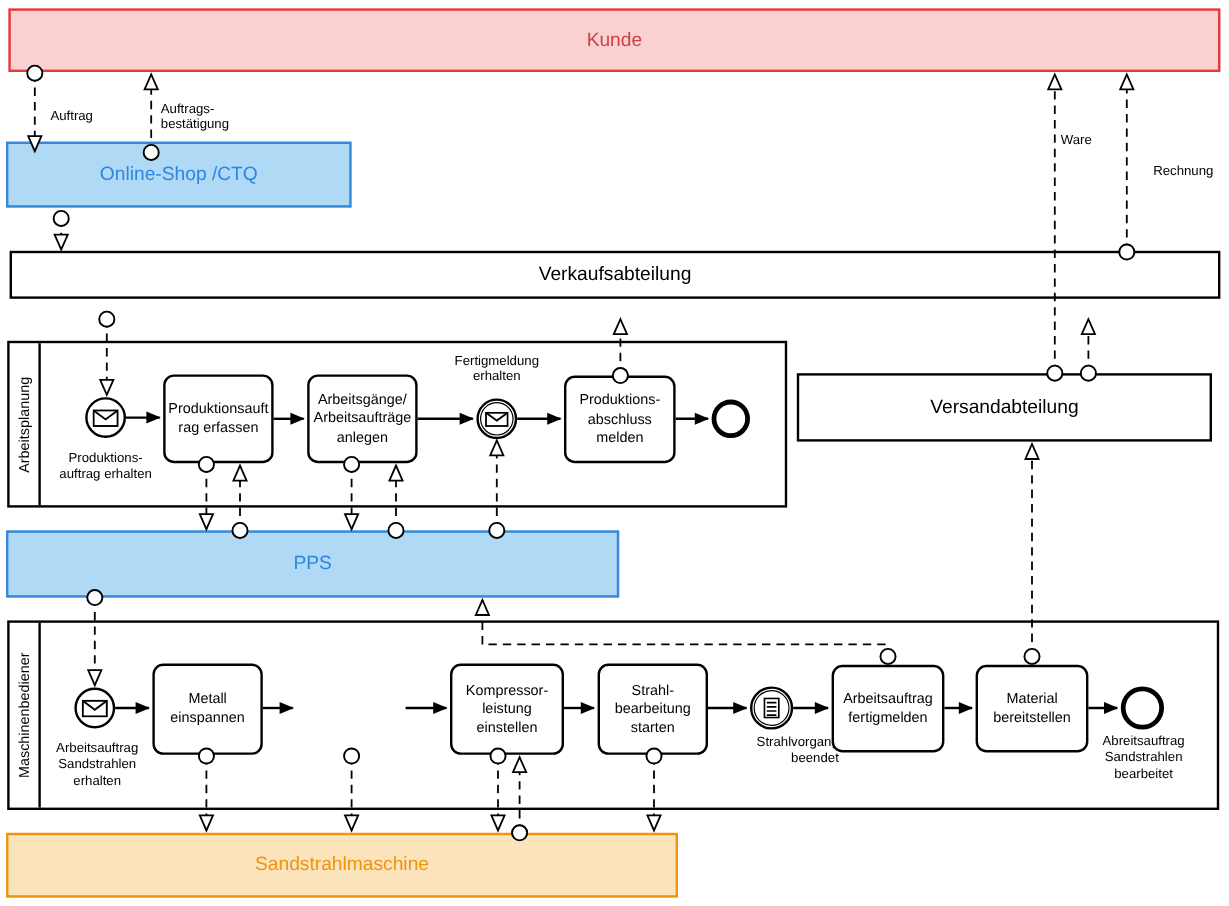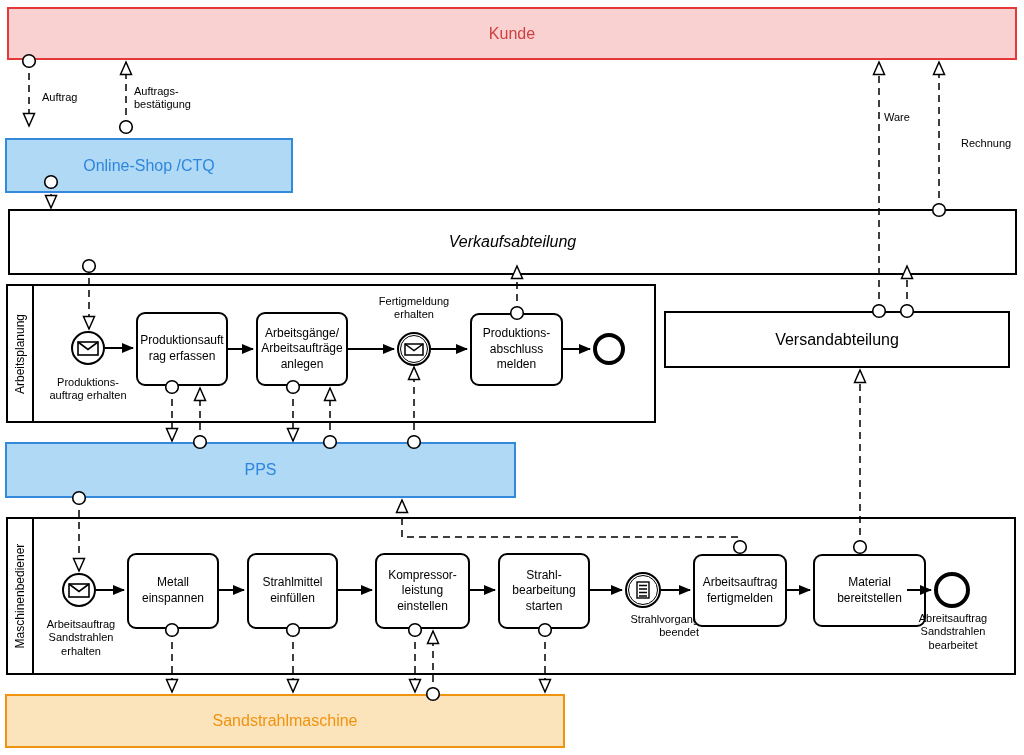--- a/index.html
+++ b/index.html
@@ -33,24 +33,24 @@
   .sf{fill:none;stroke:var(--line);stroke-width:2;}
 </style>
 </head>
 <body>
 
 <div id="canvas">
 
   <div class="abs pool red" style="left:7px;top:7px;width:1010px;height:53px;">
       <span class="pre">Kunde</span>
     </div>
-  <div class="abs pool blue" style="left:5px;top:138px;width:288px;height:55px;">
+  <div class="abs pool blue" style="left:5px;top:118px;width:288px;height:55px;">
       <span class="pre">Online-Shop /CTQ</span>
     </div>
-  <div class="abs pool plain" style="left:8px;top:209px;width:1009px;height:66px;font-style:italic;">
+  <div class="abs pool plain" style="left:8px;top:209px;width:1009px;height:40px;">
       <span class="pre">Verkaufsabteilung</span>
     </div>
   <div class="abs pool plain" style="left:664px;top:311px;width:346px;height:57px;">
       <span class="pre">Versandabteilung</span>
     </div>
   <div class="abs pool blue" style="left:5px;top:442px;width:511px;height:56px;">
       <span class="pre">PPS</span>
     </div>
   <div class="abs pool orange" style="left:5px;top:694px;width:560px;height:54px;">
       <span class="pre">Sandstrahlmaschine</span>
@@ -112,24 +112,20 @@
       </svg>
   </div>
   <div class="abs lbl pre" style="left:31px;top:618px;width:100px;">Arbeitsauftrag
 Sandstrahlen
 erhalten</div>
 
   <div class="abs task" style="left:127px;top:553px;width:92px;height:76px;">
       <span class="pre">Metall
 einspannen</span>
     </div>
-  <div class="abs task" style="left:247px;top:553px;width:91px;height:76px;">
-      <span class="pre">Strahlmittel
-einfüllen</span>
-    </div>
   <div class="abs task" style="left:375px;top:553px;width:95px;height:76px;">
       <span class="pre">Kompressor-
 leistung
 einstellen</span>
     </div>
   <div class="abs task" style="left:498px;top:553px;width:92px;height:76px;align-items:center;">
       <span class="pre">Strahl-
 bearbeitung
 starten</span>
     </div>
@@ -142,21 +138,21 @@
         </svg>
     </div>
   </div>
   <div class="abs lbl pre" style="left:593px;top:613px;width:106px;text-align:right;">Strahlvorgang
 beendet</div>
 
   <div class="abs task" style="left:693px;top:554px;width:94px;height:73px;">
       <span class="pre">Arbeitsauftrag
 fertigmelden</span>
     </div>
-  <div class="abs task" style="left:813px;top:554px;width:113px;height:73px;">
+  <div class="abs task" style="left:813px;top:554px;width:94px;height:73px;">
       <span class="pre">Material
 bereitstellen</span>
     </div>
   <div class="abs end-evt" style="left:934px;top:572px;width:36px;height:36px;"></div>
   <div class="abs lbl pre" style="left:902px;top:612px;width:102px;">Abreitsauftrag
 Sandstrahlen
 bearbeitet</div>
 
   <div class="abs lbl" style="left:42px;top:91px;">Auftrag</div>
   <div class="abs lbl pre" style="left:134px;top:85px;text-align:left;">Auftrags-

